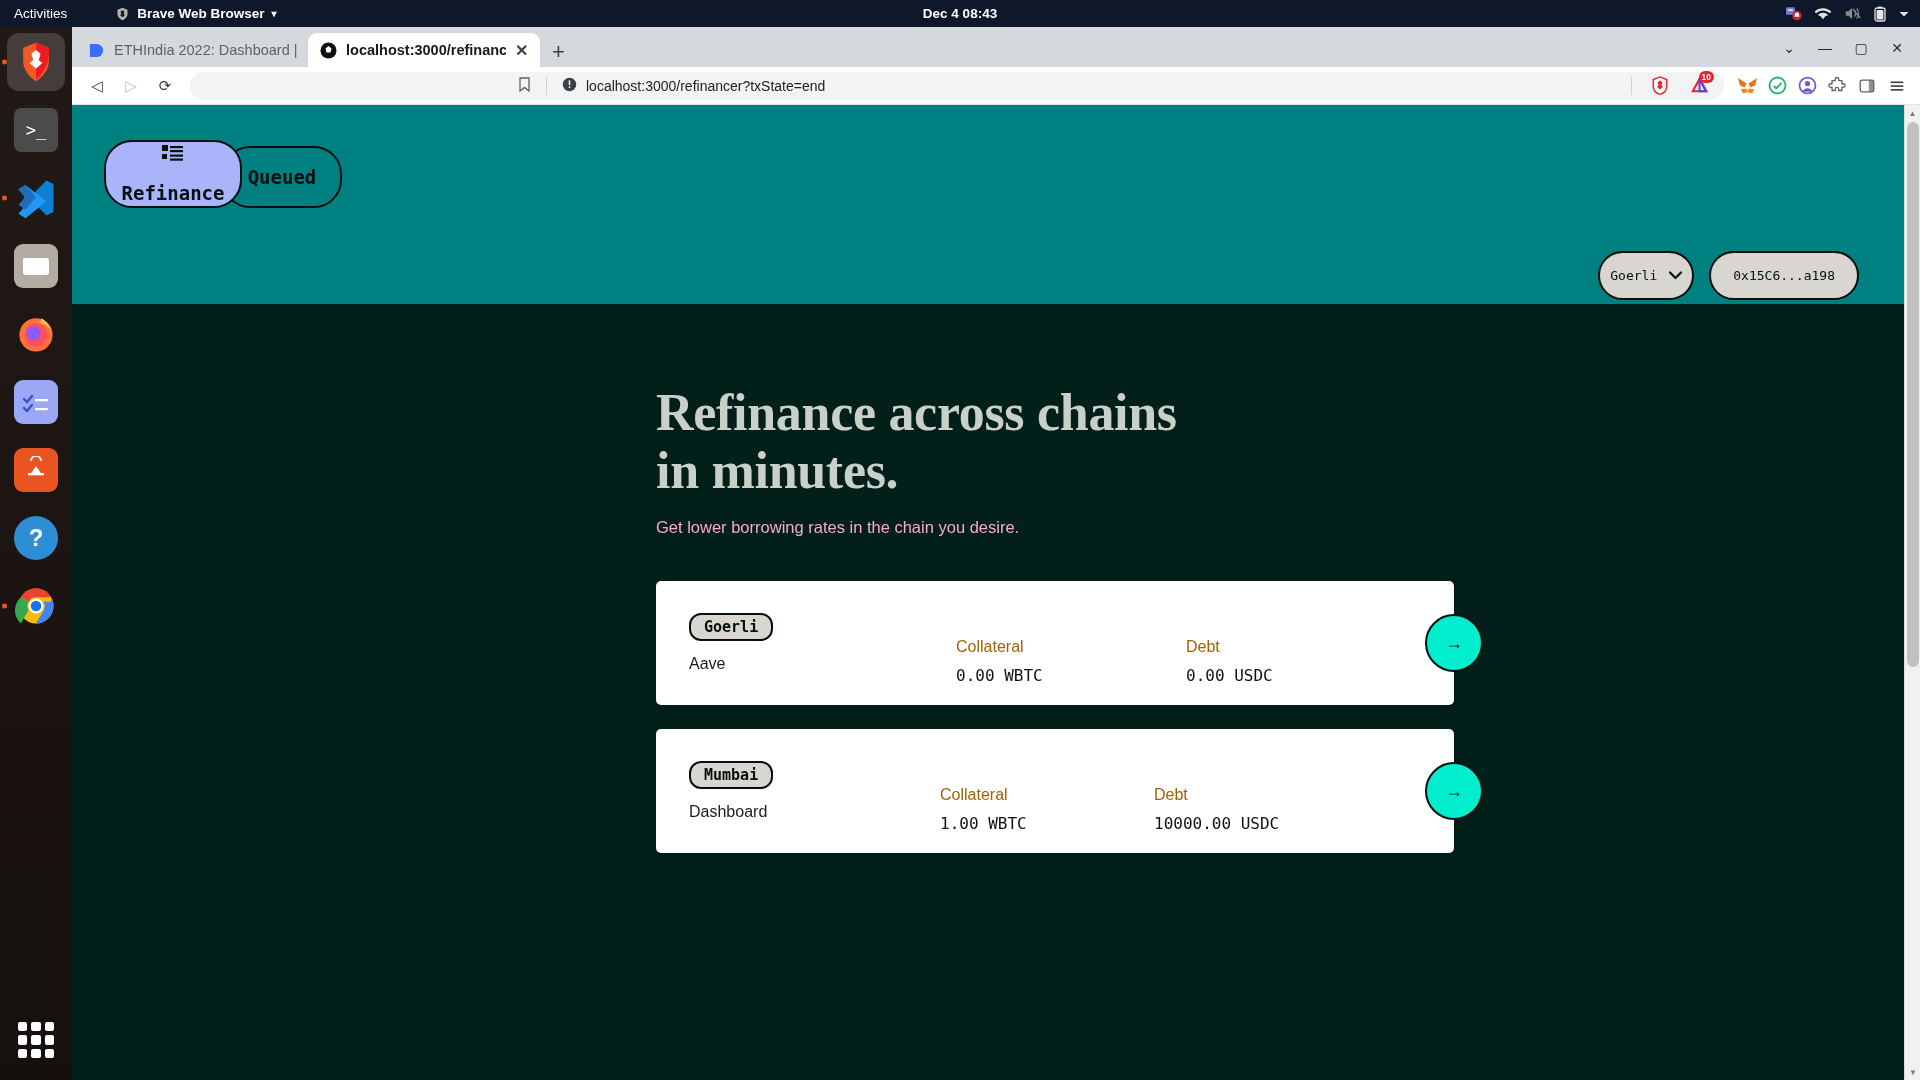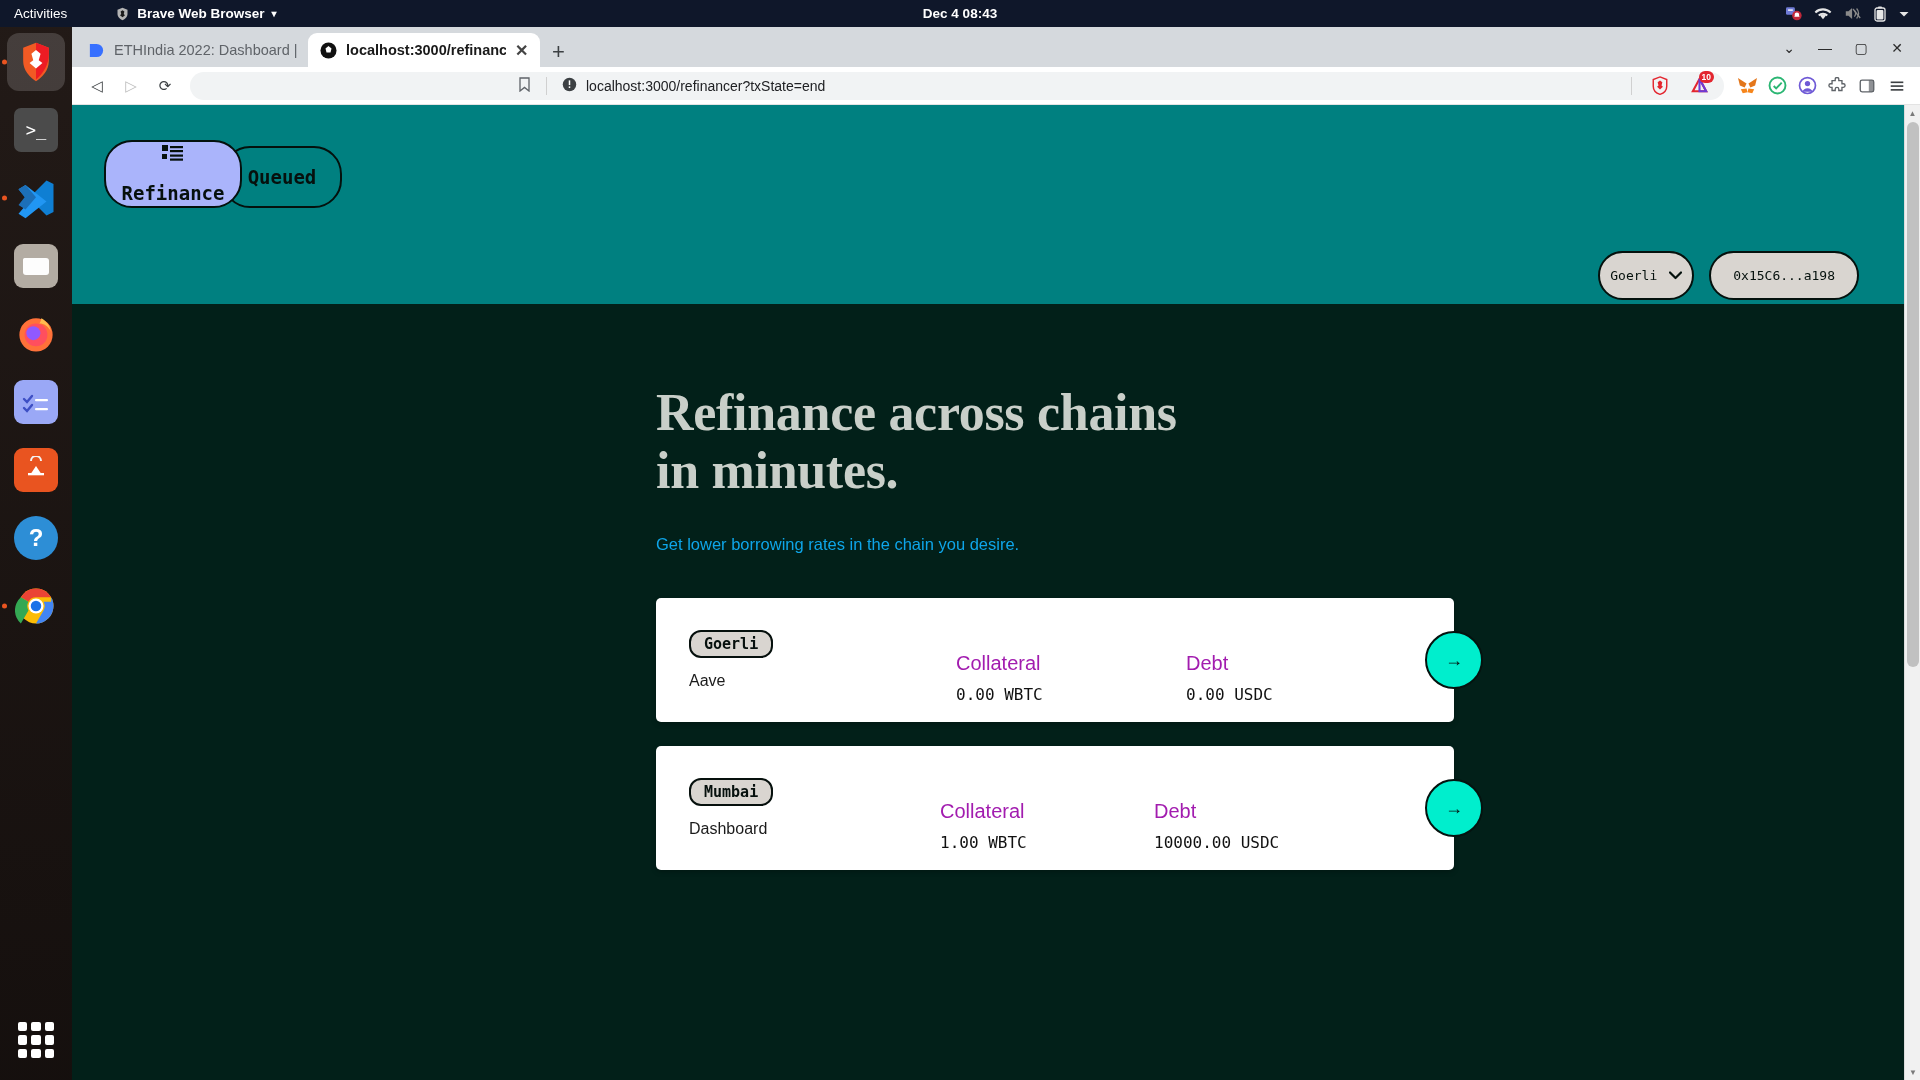--- a/index.html
+++ b/index.html
@@ -143,40 +143,40 @@
   #chain-select { width: 96px; gap: 12px; padding: 0 13px; }
   #wallet-chip { padding: 0 22px; }
 
   #main { padding: 80px 0 0 3px; }
   #hero { margin-left: 581px; }
   h1#hero-title {
     font-family: "Liberation Serif", serif;
     font-size: 52px; line-height: 1.12; color: #c9cfc9; font-weight: bold;
     letter-spacing: -0.3px;
   }
-  #hero-sub { margin-top: 35px; font-size: 16.5px; color: #0ea5e9; }
+  #hero-sub { margin-top: 18px; font-size: 16.5px; color: #f9a8d4; }
 
   #cards { margin-top: 44px; margin-left: 581px; width: 798px; }
   .card {
     background: #ffffff; border-radius: 5px; height: 124px;
     position: relative; display: flex; align-items: center;
     margin-bottom: 24px;
     box-shadow: 0 2px 5px rgba(0,0,0,.25);
   }
   .card-left { width: 300px; padding-left: 33px; }
   .chain-badge {
     display: inline-flex; align-items: center; justify-content: center;
     background: #d9d5d0; border: 2px solid #06100d; border-radius: 12px;
     height: 28px; padding: 0 13px;
     font-family: "DejaVu Sans Mono", monospace; font-weight: bold; font-size: 15px;
     color: #06100d;
   }
   .protocol { margin-top: 14px; font-size: 16px; color: #1b1b1b; }
   .col { width: 230px; }
-  .col-label { font-size: 20px; color: #a21caf; margin-bottom: 10px; margin-top: 36px; }
+  .col-label { font-size: 16px; color: #a16207; margin-bottom: 10px; margin-top: 36px; }
   .col-value { font-family: "DejaVu Sans Mono", monospace; font-size: 16px; color: #111; }
   .go-btn {
     position: absolute; right: -29px; top: 50%; transform: translateY(-50%);
     width: 58px; height: 58px; border-radius: 50%;
     background: #00eecd; border: 2px solid #05130f;
     display: flex; align-items: center; justify-content: center;
     color: #05130f; font-size: 18px;
   }
 
   

